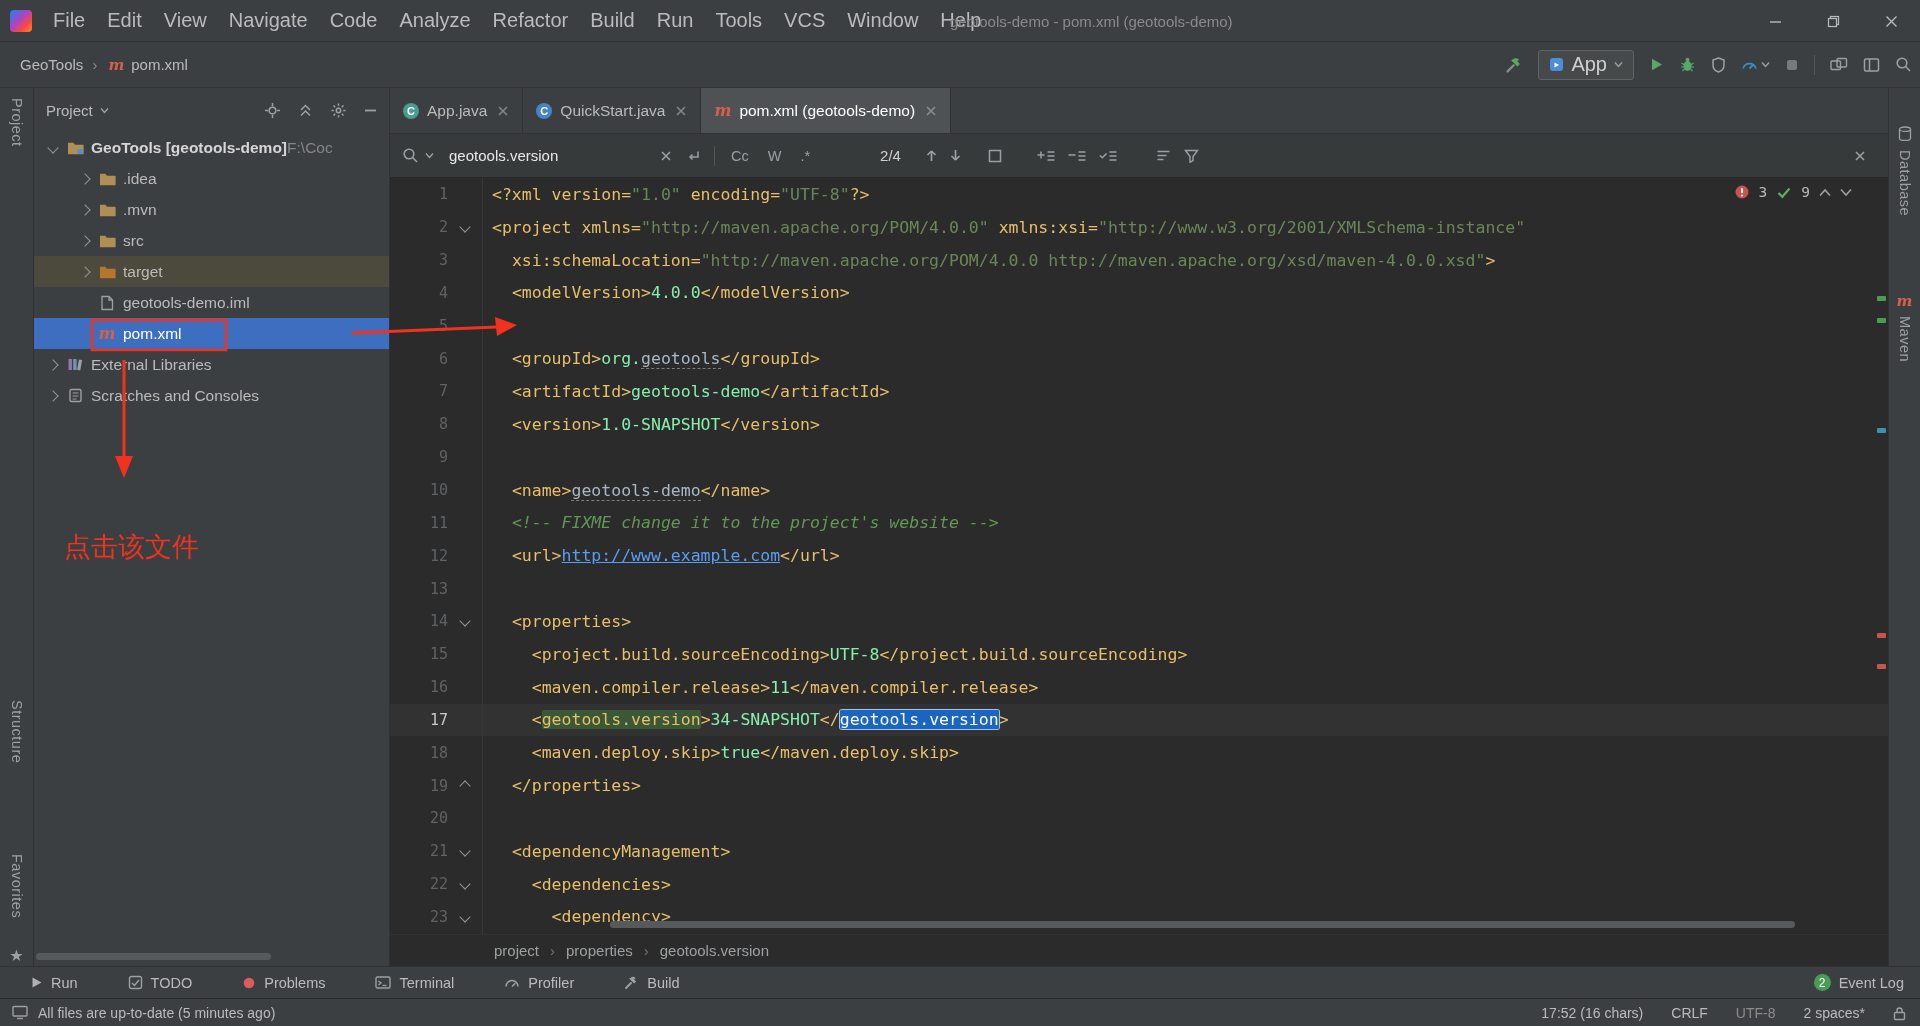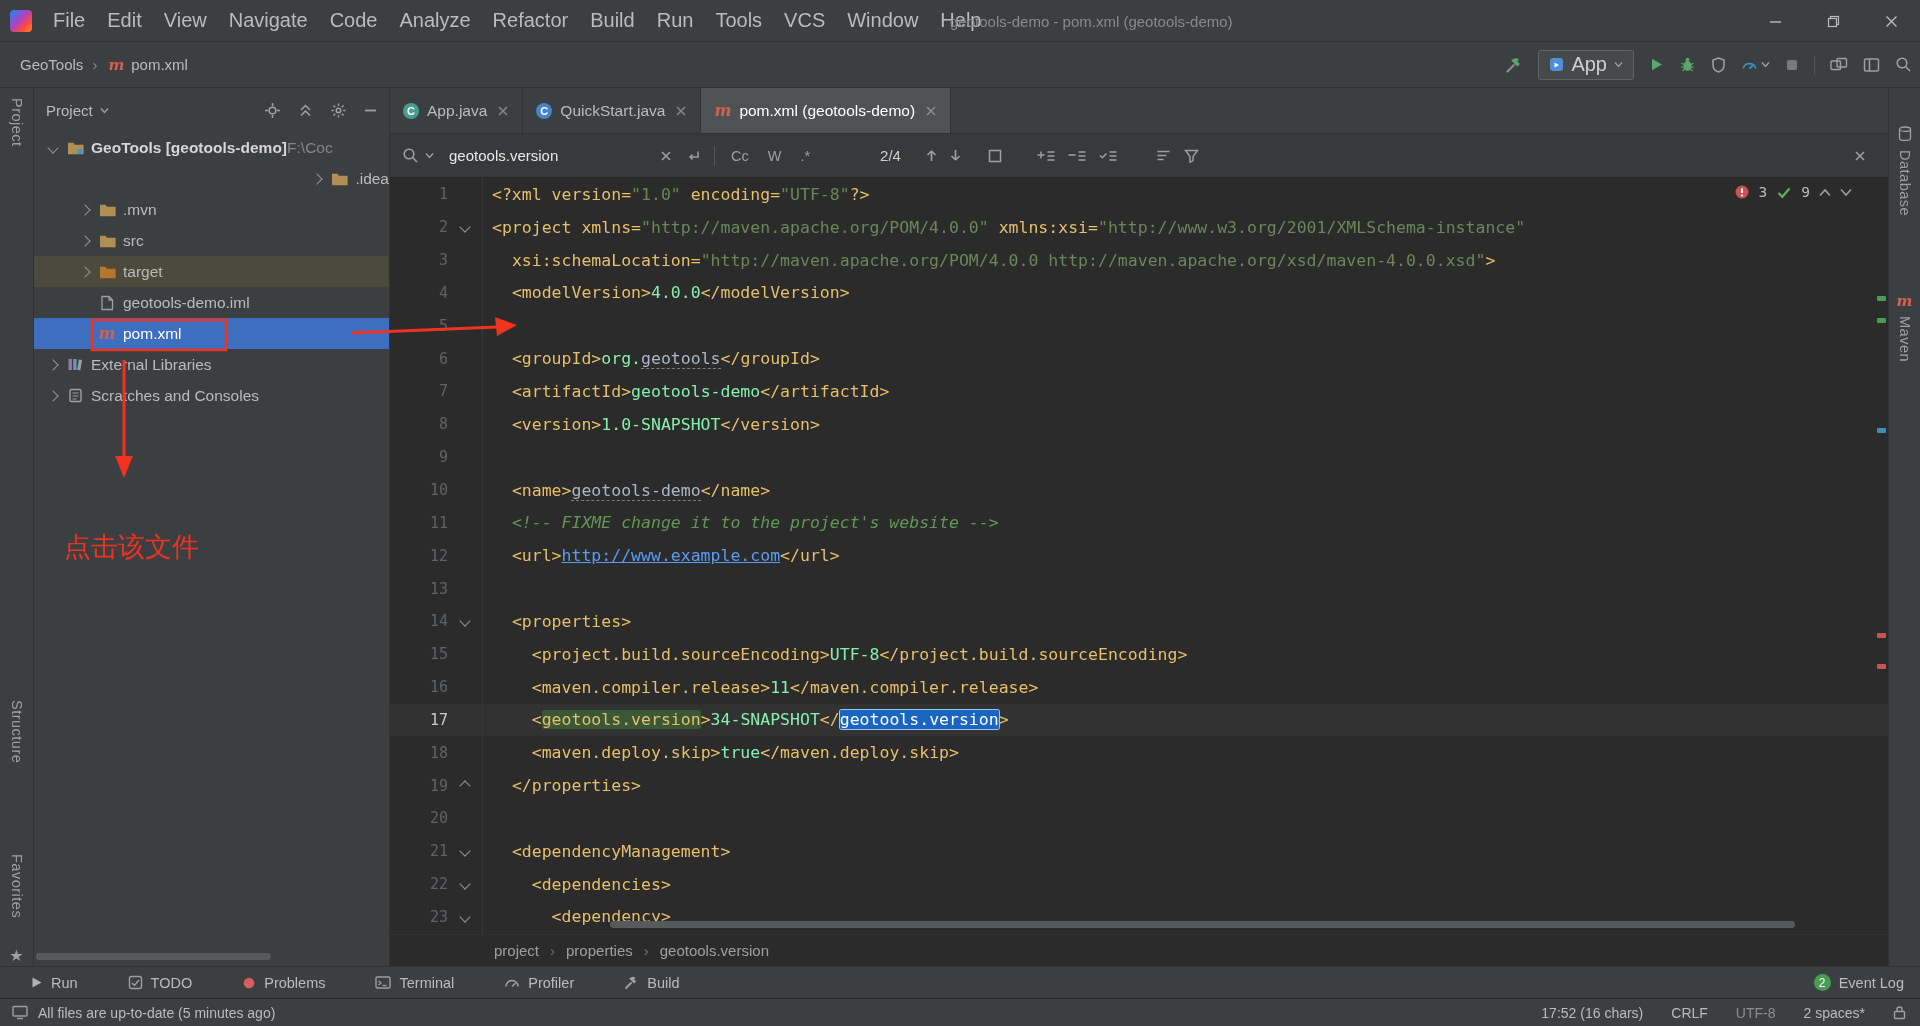--- a/index.html
+++ b/index.html
@@ -103,21 +103,21 @@
 
 .bottombar{flex:0 0 32px;height:32px;background:#3c3f41;border-top:1px solid #323232;display:flex;align-items:center;padding-left:30px;font-size:14.5px;position:relative}
 .bb-items{display:flex;align-items:center;gap:50px}
 .bb-item{display:flex;align-items:center;gap:8px}
 .eventlog{position:absolute;right:16px;display:flex;gap:8px;align-items:center}
 .badge{width:17px;height:17px;border-radius:50%;background:#499c54;color:#fff;font-size:12px;display:flex;align-items:center;justify-content:center}
 
 
 .statusbar{flex:0 0 28px;height:28px;background:#3c3f41;border-top:1px solid #282828;display:flex;align-items:center;padding:0 12px;font-size:14px;color:#bbbbbb;position:relative}
 .sb-msg{margin-left:10px}
-.sb-right{position:absolute;right:14px;display:flex;align-items:flex-start;gap:28px}
+.sb-right{position:absolute;right:14px;display:flex;align-items:flex-end;gap:28px}
 .sb-dim{color:#8c8c8c}
 
 
 .annot{position:absolute;left:0;top:0;z-index:99;pointer-events:none}
 .annot text{font-family:"Liberation Sans",sans-serif}
 </style>
 </head>
 <body>
 
 <div class="app">
@@ -293,21 +293,21 @@
             </span>
             <span class="ticon">
               <svg width="17" height="14" viewBox="0 0 17 14">
                 <path d="M1 1.8h5.4l1.5 1.9H16a.6.6 0 0 1 .6.6v8.4a.6.6 0 0 1-.6.6H1.6a.6.6 0 0 1-.6-.6z" fill="#b08f55"></path>
                 <rect x="10.5" y="8" width="5" height="5" rx="1" fill="#4c8fd6"></rect>
               </svg>
             </span>
             <span class="tlabel bold">GeoTools [geotools-demo]</span>
             <span class="thint">F:\Coc</span>
           </div>
-          <div class="tree-row" style="padding-left: 42px; justify-content: flex-end;">
+          <div class="tree-row" style="padding-left: 42px;">
             <span class="chevbox">
               <span class="chev right"></span>
             </span>
             <span class="ticon">
               <svg width="17" height="14" viewBox="0 0 17 14">
                 <path d="M1 1.8h5.4l1.5 1.9H16a.6.6 0 0 1 .6.6v8.4a.6.6 0 0 1-.6.6H1.6a.6.6 0 0 1-.6-.6z" fill="#b08f55"></path>
               </svg>
             </span>
             <span class="tlabel">.idea</span>
           </div>

